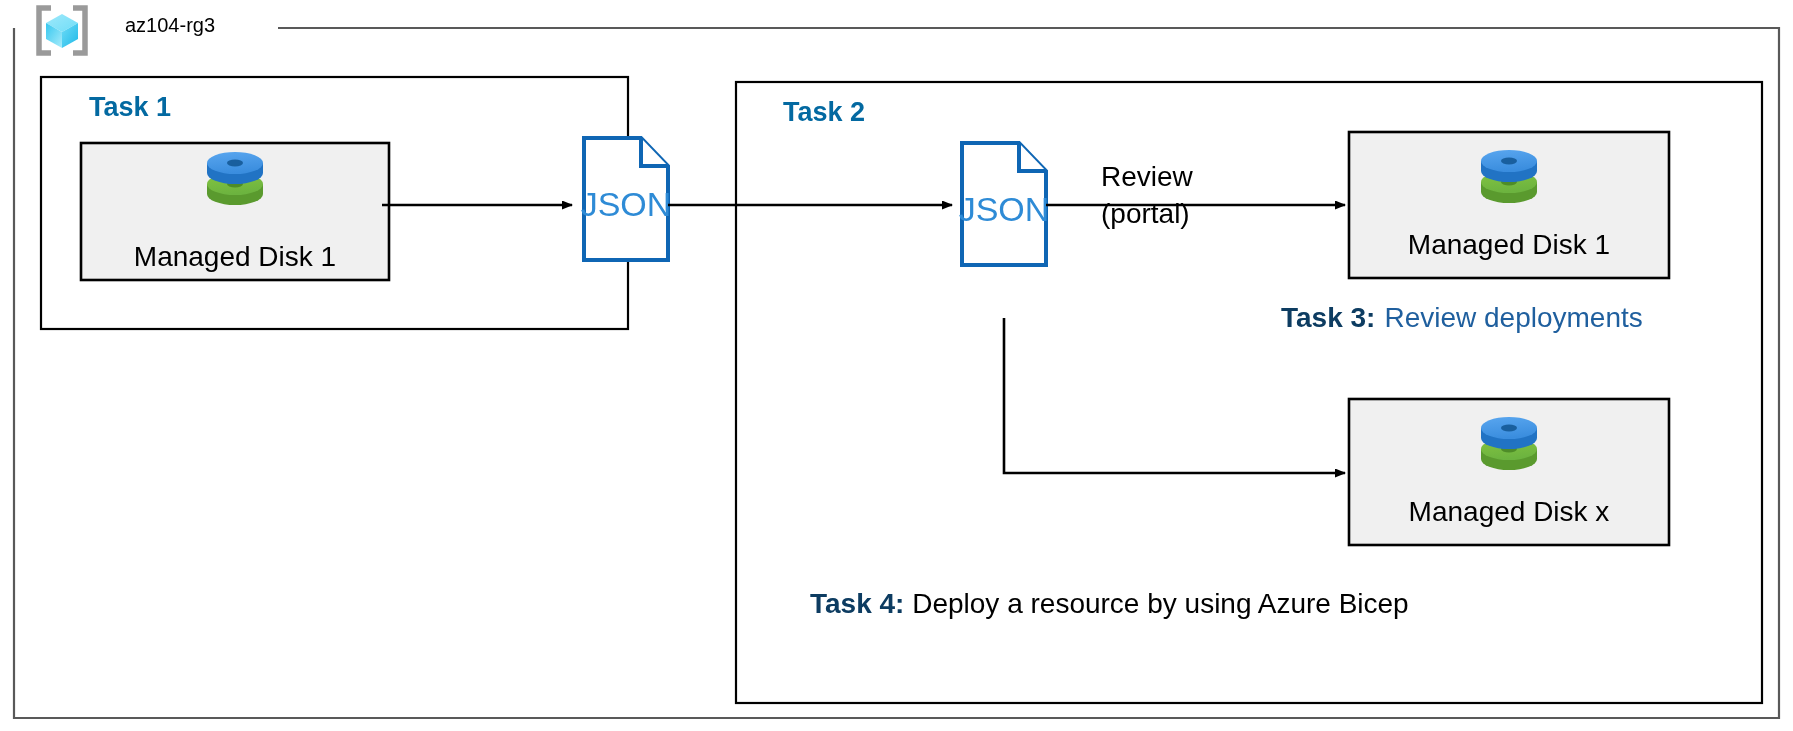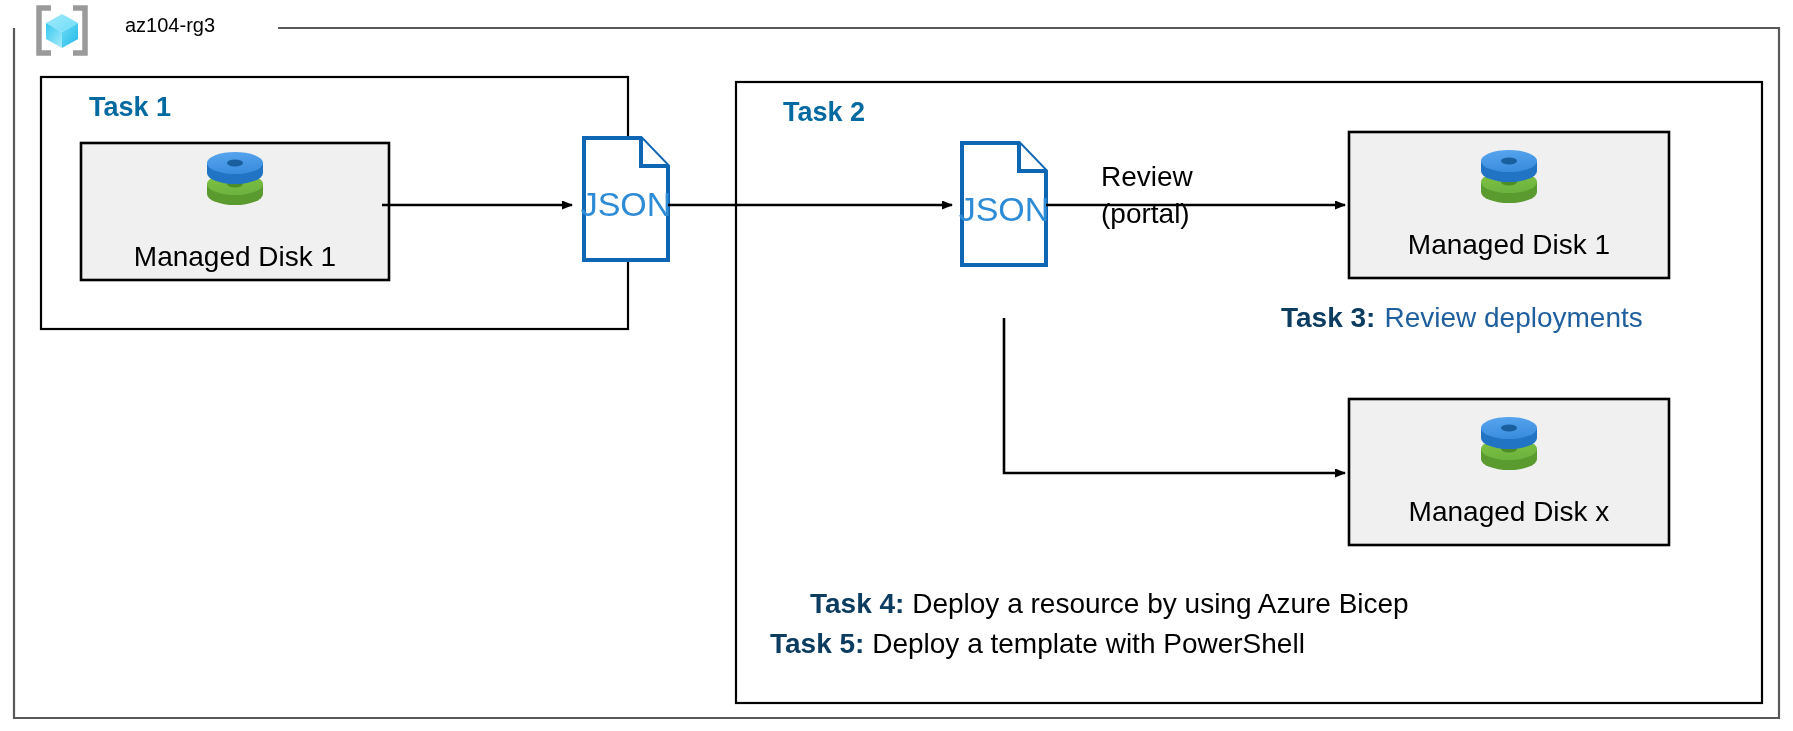--- a/index.html
+++ b/index.html
@@ -169,16 +169,15 @@
 
 
   <div class="txt" style="left:1349px; top:229px; width:320px; text-align:center; font-size:28px;">Managed Disk 1</div>
 
   <div class="txt" style="left:1349px; top:496px; width:320px; text-align:center; font-size:28px;">Managed Disk x</div>
 
   <div class="txt" style="left:1281px; top:302px; font-size:28px;"><span class="task-head-dark">Task 3:</span><span class="blue-body" style="margin-left:9px;">Review deployments</span></div>
 
   <div class="txt" style="left:770px; top:588px; font-size:28px;margin-left:40px;"><span class="task-head-dark">Task 4:</span><span> Deploy a resource by using Azure Bicep</span></div>
 
-  <div class="txt" style="left:770px; top:628px; font-size:28px;"><span class="task-head-dark">Task 5:</span><span> Deploy a template with PowerShell</span></div>
 
 
 </div>
 
 </body></html>

